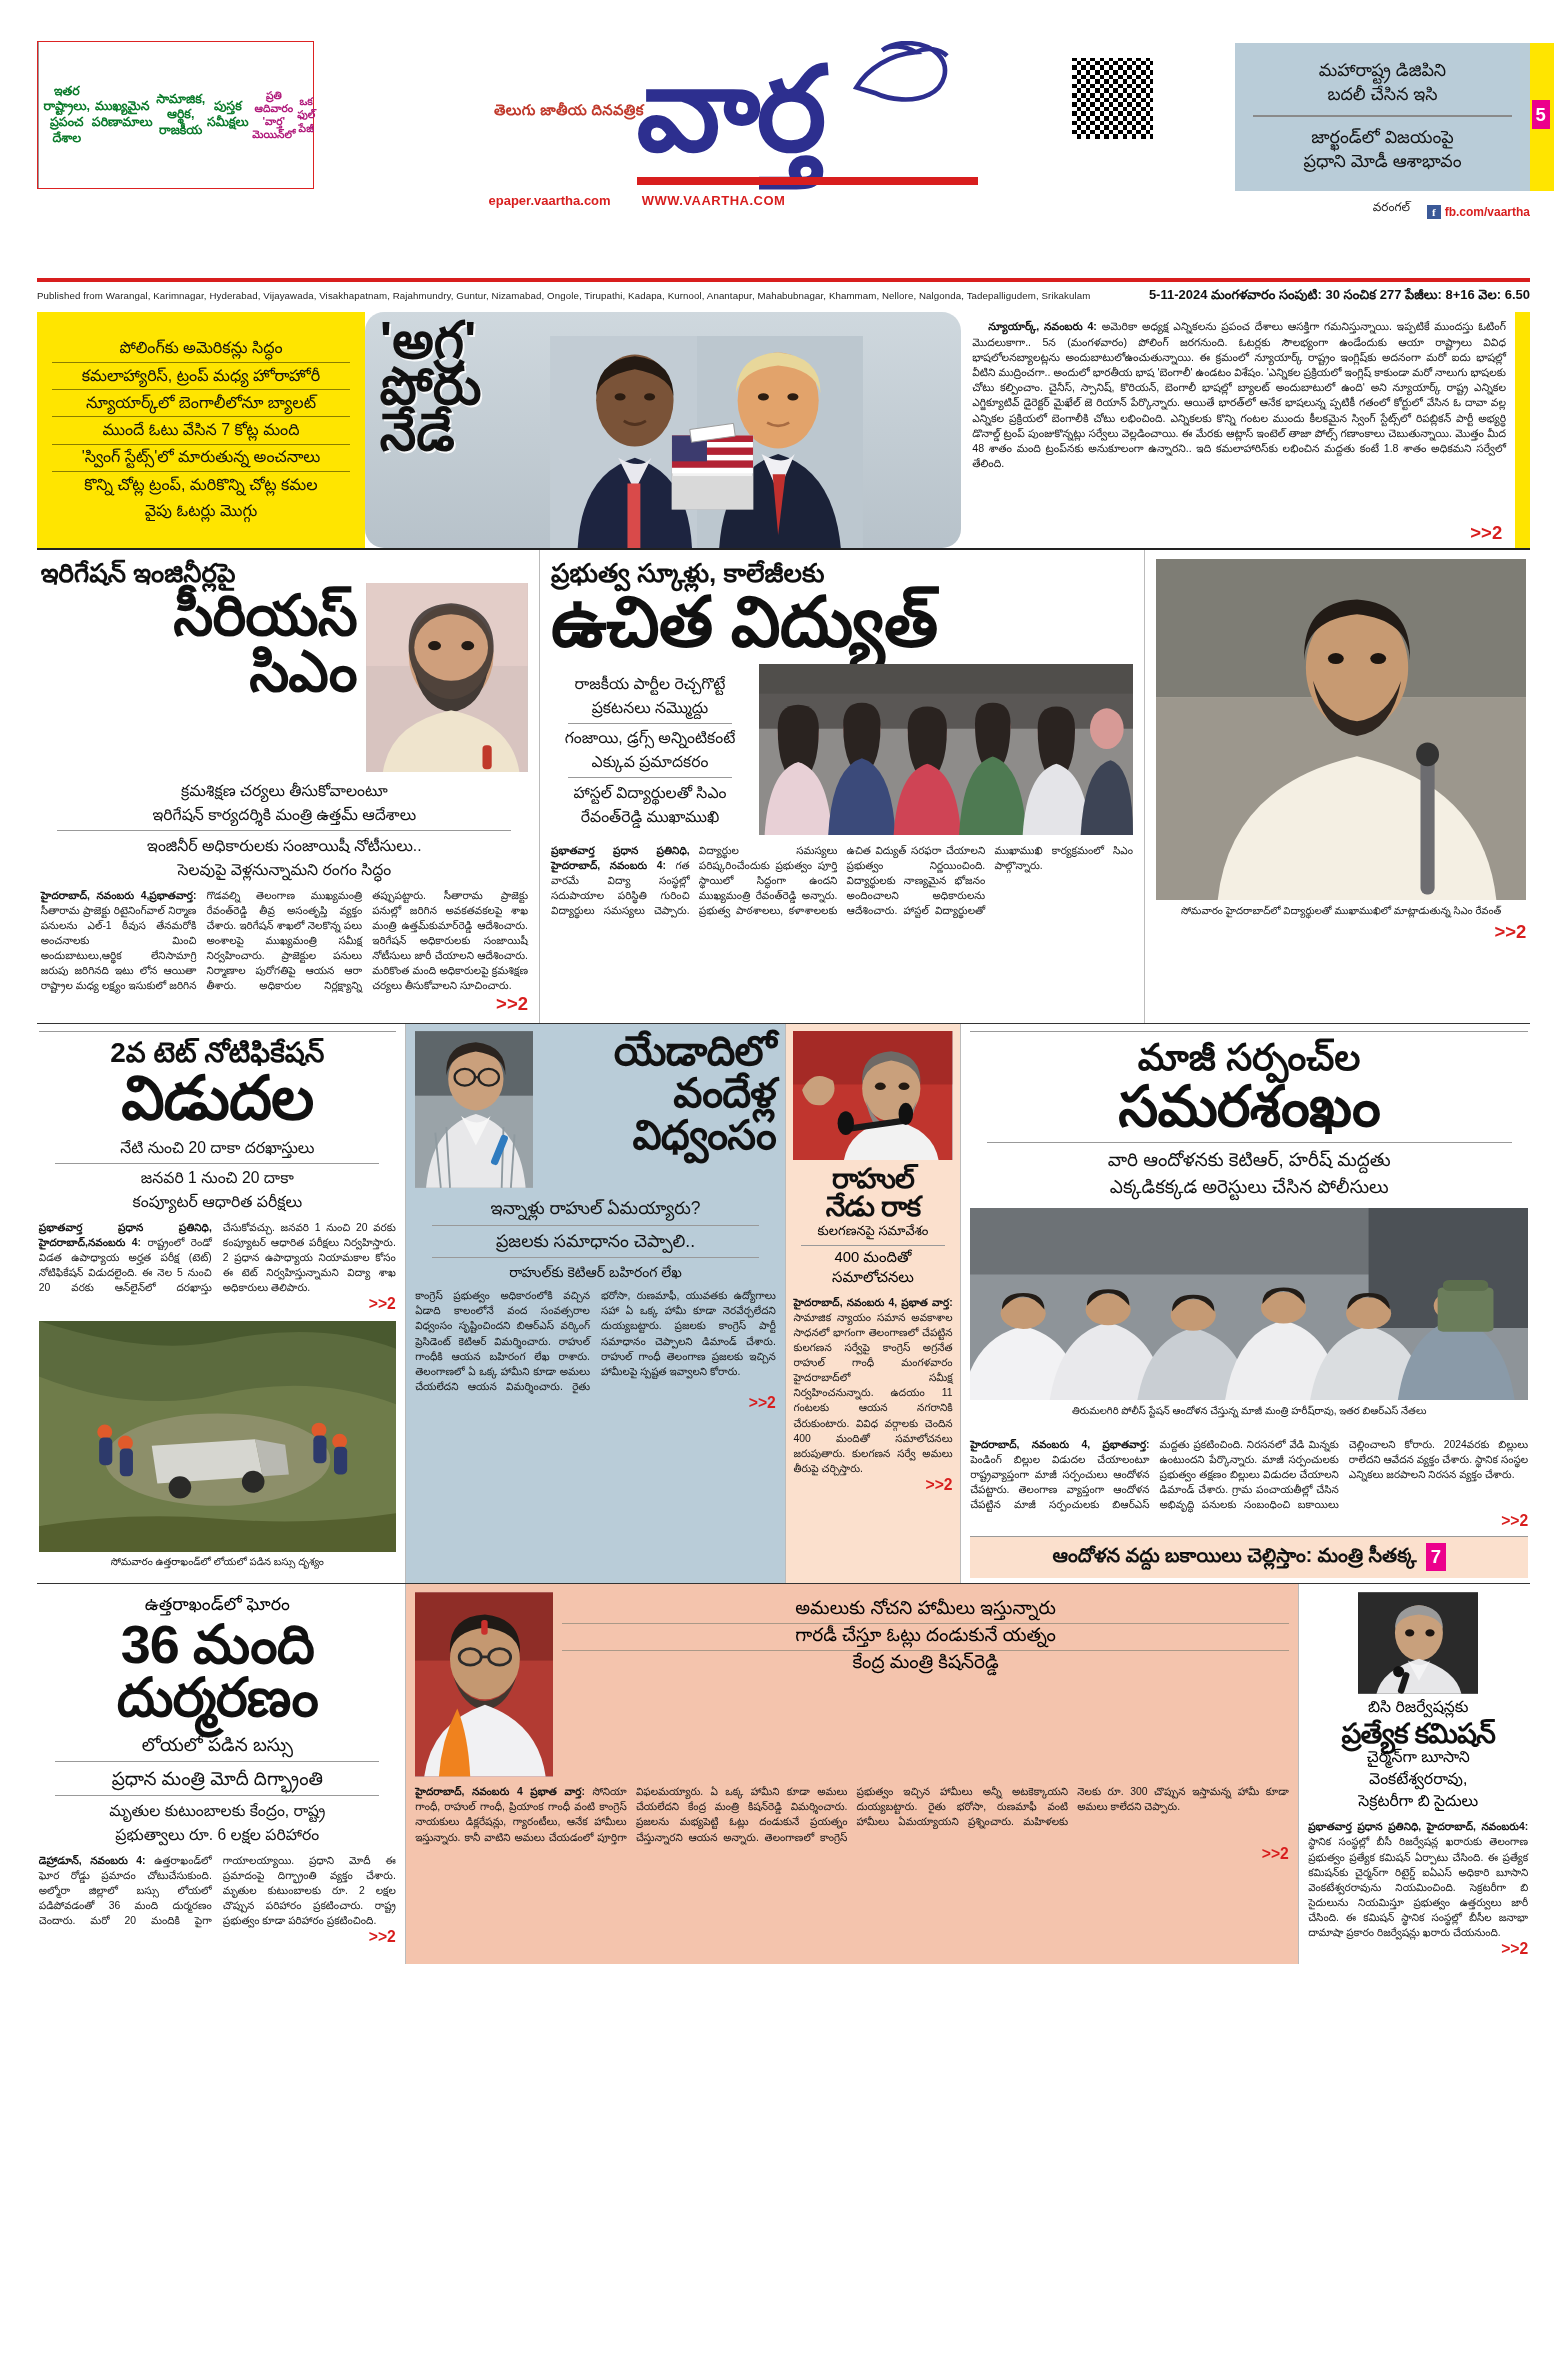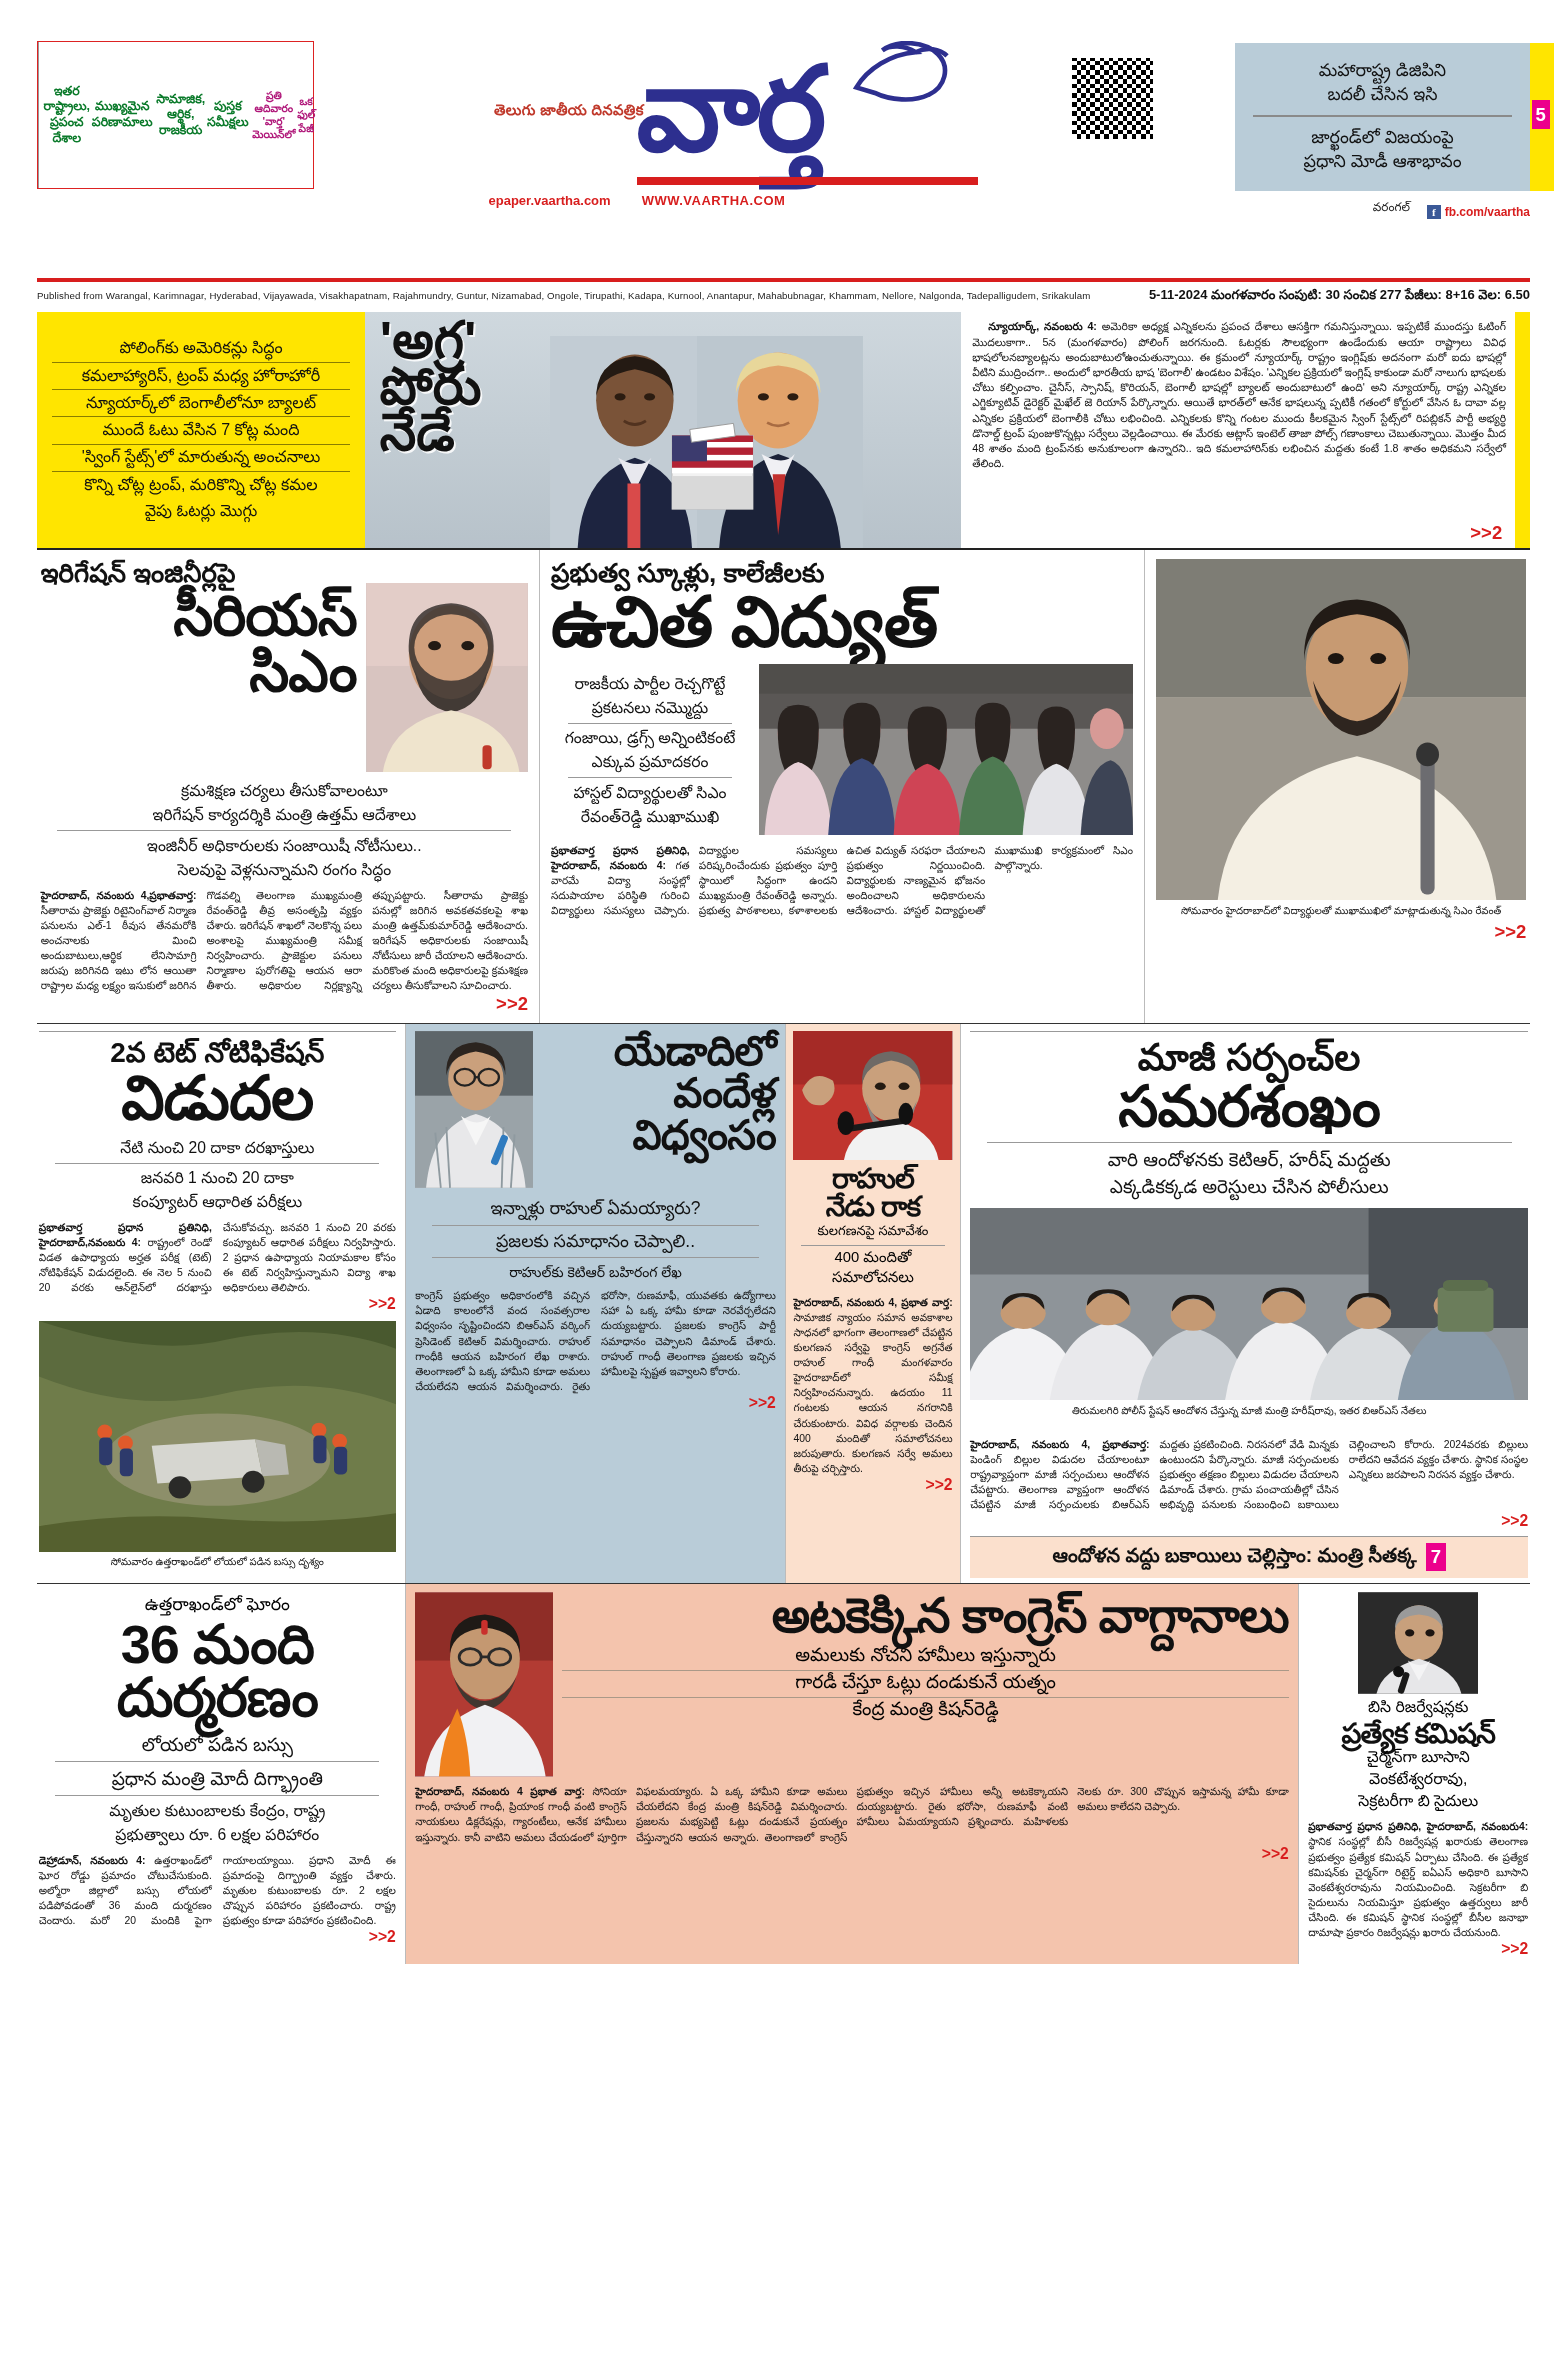--- a/index.html
+++ b/index.html
@@ -186,20 +186,21 @@
   .tb-yellow .yline {
     font-size: 16px; text-align: center; color: #111; line-height: 1.3;
     padding: 2.8px 0;
   }
   .tb-yellow .ydiv { height: 0.9px; background: #8a7d00; margin: 0 5.5px; }
 
   .tb-photo {
     flex: 1; position: relative;
     background: linear-gradient(180deg,#cfd8de 0%, #b7c2ca 100%);
     overflow: hidden;
+    border-radius: 19px;
   }
   .tb-title {
     position: absolute; left: 14.8px; top: 3.7px;
     z-index: 5; color: #111;
     font-size: 52px; font-weight: bold; line-height: 0.96;
     text-shadow: 1.8px 1.8px 0 rgba(255,255,255,.85);
   }
   .tb-title div { margin-bottom: -3.7px; }
   .kamala, .trump {
     position: absolute; bottom: 0; width: 166px; height: 212px;
@@ -738,21 +739,20 @@
             <rect x="72" y="30" width="7" height="16" rx="3" fill="#c9302c"></rect>
             <ellipse cx="60" cy="70" rx="12" ry="9" fill="none" stroke="#2a2a2a" stroke-width="3"></ellipse>
             <ellipse cx="92" cy="70" rx="12" ry="9" fill="none" stroke="#2a2a2a" stroke-width="3"></ellipse>
             <line x1="72" y1="70" x2="80" y2="70" stroke="#2a2a2a" stroke-width="3"></line>
             <path d="M42 92 Q52 124 76 128 Q100 124 110 92 Q98 116 76 118 Q54 116 42 92Z" fill="#413730"></path>
             <path d="M10 200 Q18 142 76 122 Q134 142 142 200 Z" fill="#f1f1f3"></path>
             <path d="M46 126 Q28 162 26 200 L60 200 Q58 156 46 126Z" fill="#f0821e"></path>
           </svg>
         </div>
         <div style="flex:1">
-          <div class="hd-main" style="font-size:48px;text-align:right">అటకెక్కిన కాంగ్రెస్ వాగ్దానాలు</div>
           <div class="sl" style="font-size:18.5px;text-align:center;margin-top:5.5px">అమలుకు నోచని హామీలు ఇస్తున్నారు</div>
           <div class="sdiv" style="height:0.9px;background:#a98"></div>
           <div class="sl" style="font-size:18.5px;text-align:center">గారడీ చేస్తూ ఓట్లు దండుకునే యత్నం</div>
           <div class="sdiv" style="height:0.9px;background:#a98"></div>
           <div class="sl" style="font-size:18.5px;text-align:center">కేంద్ర మంత్రి కిషన్‌రెడ్డి</div>
         </div>
       </div>
       <div class="bodytext cols4" style="margin-top:7.4px">
         <span class="dateline">హైదరాబాద్, నవంబరు 4 ప్రభాత వార్త:</span>
         <span>సోనియా గాంధీ, రాహుల్ గాంధీ, ప్రియాంక గాంధీ వంటి కాంగ్రెస్ నాయకులు డిక్లరేషన్లు, గ్యారంటీలు, ఆనేక హామీలు ఇస్తున్నారు. కానీ వాటిని అమలు చేయడంలో పూర్తిగా విఫలమయ్యారు. ఏ ఒక్క హామీని కూడా అమలు చేయలేదని కేంద్ర మంత్రి కిషన్‌రెడ్డి విమర్శించారు. ప్రజలను మభ్యపెట్టి ఓట్లు దండుకునే ప్రయత్నం చేస్తున్నారని ఆయన అన్నారు. తెలంగాణలో కాంగ్రెస్ ప్రభుత్వం ఇచ్చిన హామీలు అన్నీ అటకెక్కాయని దుయ్యబట్టారు. రైతు భరోసా, రుణమాఫీ వంటి హామీలు ఏమయ్యాయని ప్రశ్నించారు. మహిళలకు నెలకు రూ. 300 చొప్పున ఇస్తామన్న హామీ కూడా అమలు కాలేదని చెప్పారు.</span>

